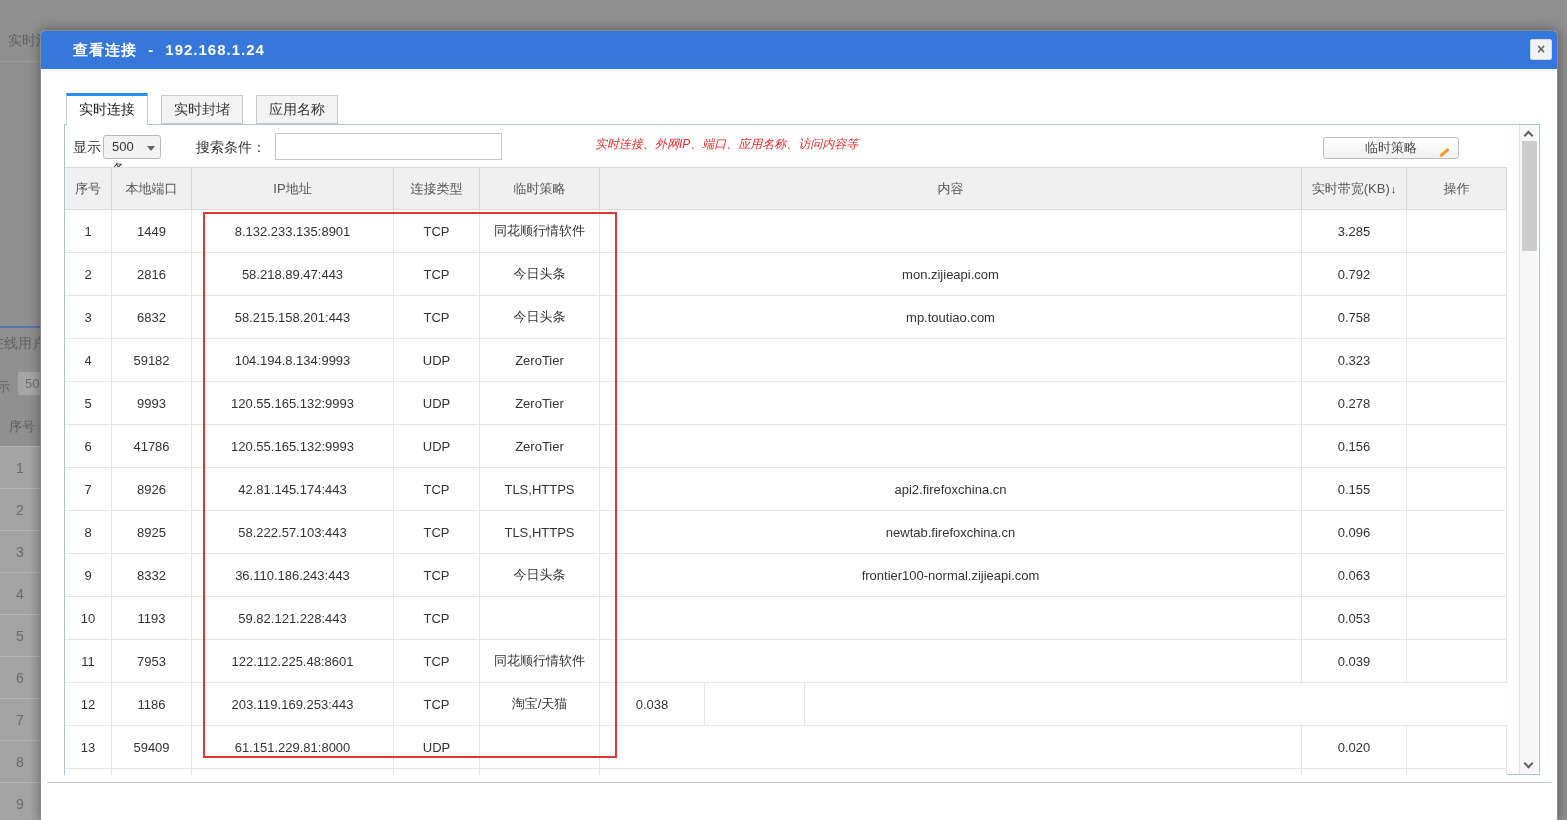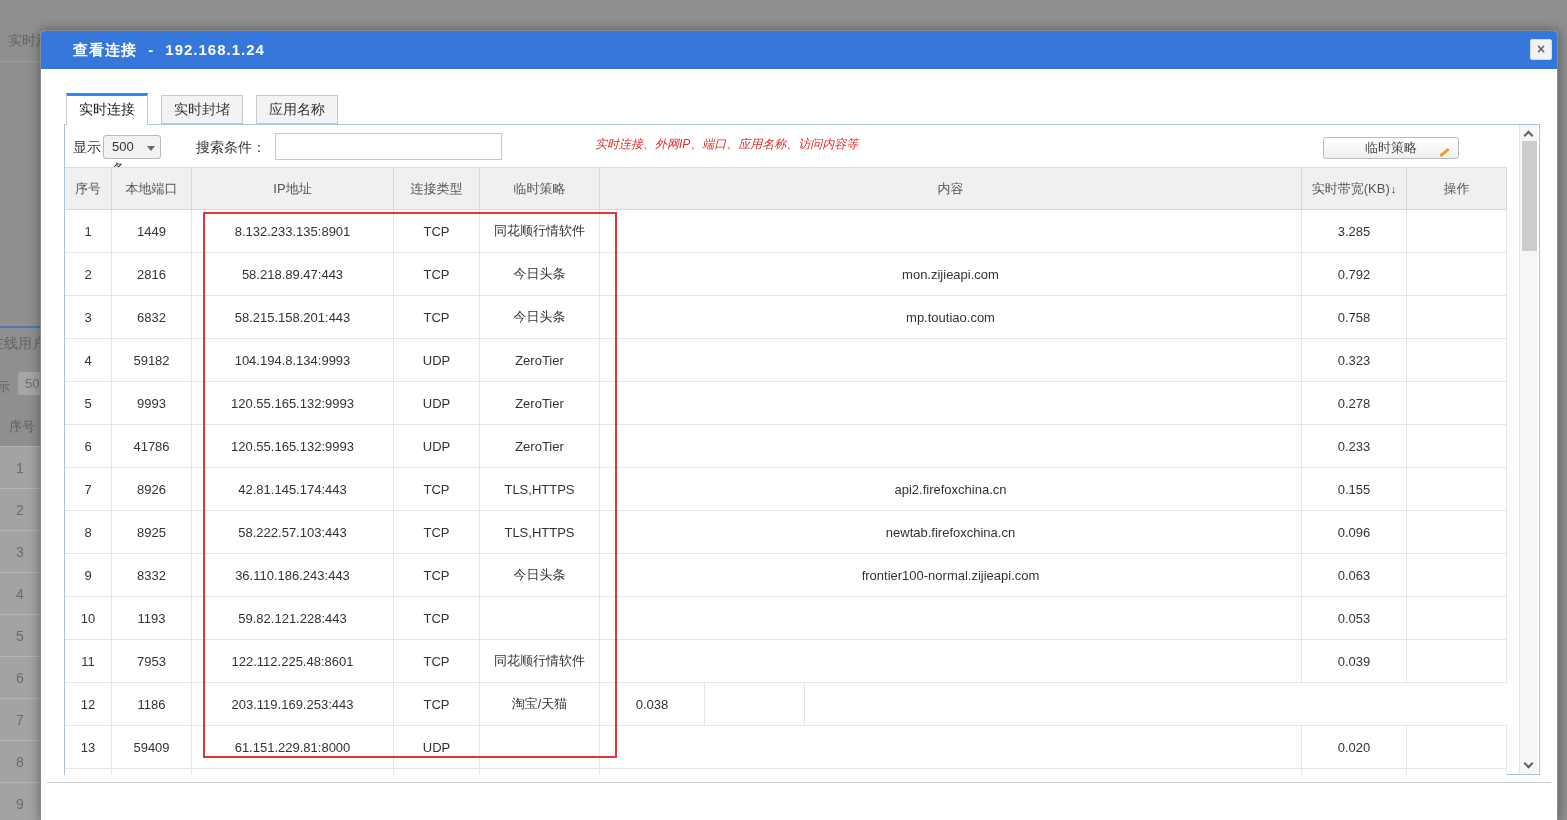--- a/index.html
+++ b/index.html
@@ -264,21 +264,21 @@
             <div class="cell c6">0.278</div>
             <div class="cell c7"></div>
           </div>
           <div class="trow">
             <div class="cell c0">6</div>
             <div class="cell c1">41786</div>
             <div class="cell c2">120.55.165.132:9993</div>
             <div class="cell c3">UDP</div>
             <div class="cell c4">ZeroTier</div>
             <div class="cell c5"></div>
-            <div class="cell c6">0.233</div>
+            <div class="cell c6">0.156</div>
             <div class="cell c7"></div>
           </div>
           <div class="trow">
             <div class="cell c0">7</div>
             <div class="cell c1">8926</div>
             <div class="cell c2">42.81.145.174:443</div>
             <div class="cell c3">TCP</div>
             <div class="cell c4">TLS,HTTPS</div>
             <div class="cell c5">api2.firefoxchina.cn</div>
             <div class="cell c6">0.155</div>

